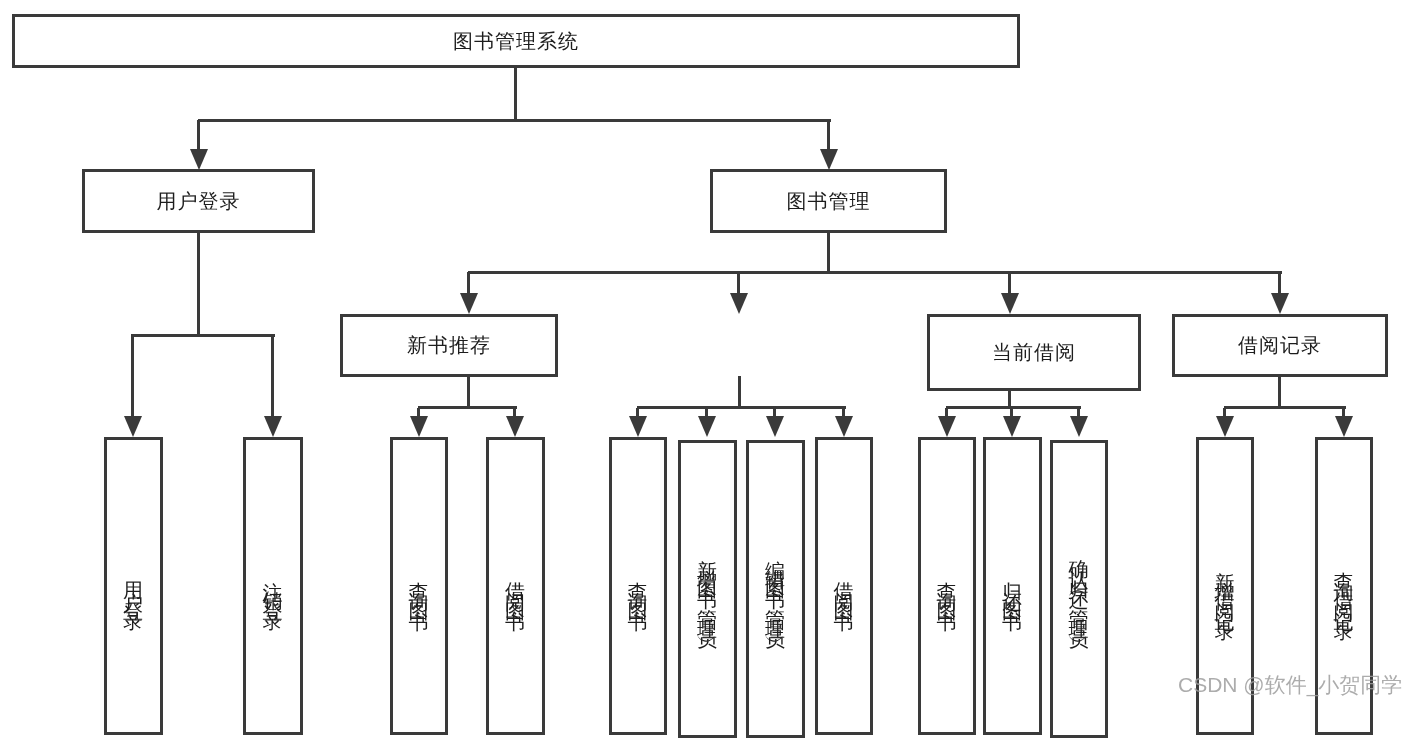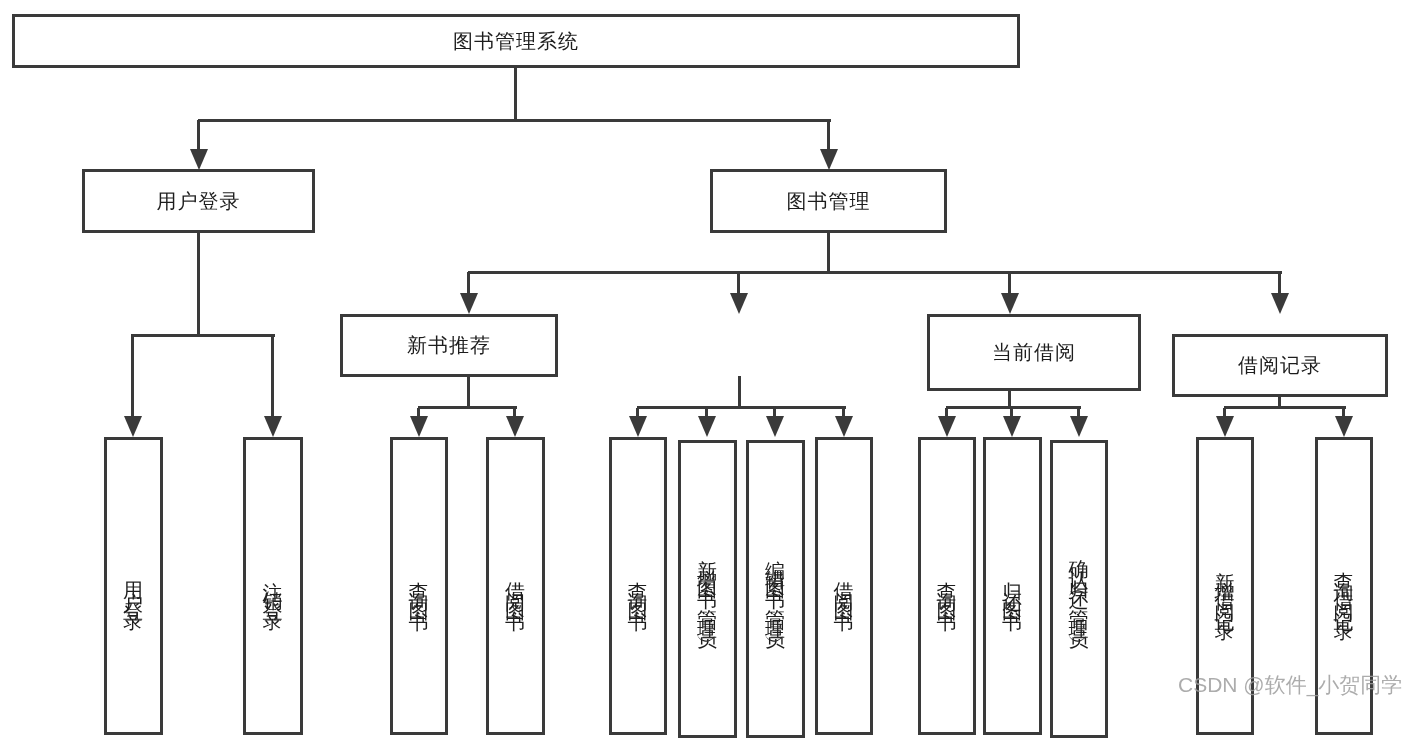--- a/index.html
+++ b/index.html
@@ -131,21 +131,21 @@
       <div class="shaft"></div>
       <div class="head"></div>
     </div>
 
   <div class="box" style="left:340px;top:314px;width:218px;height:63px;">
     <span class="hlabel">新书推荐</span>
   </div>
   <div class="box" style="left:903px;top:314px;width:214px;height:77px;margin-left:24px;">
     <span class="hlabel">当前借阅</span>
   </div>
-  <div class="box" style="left:1172px;top:314px;width:216px;height:63px;margin-top:20px;">
+  <div class="box" style="left:1172px;top:314px;width:216px;height:63px;">
     <span class="hlabel">借阅记录</span>
   </div>
 
   <div class="vline" style="left:467px;top:376px;height:33px;"></div>
   <div class="hline" style="left:418px;top:406px;width:99px;"></div>
   <div class="arrow" style="left:410px;top:408px;height:29px;">
       <div class="shaft"></div>
       <div class="head"></div>
     </div>
   <div class="arrow" style="left:506px;top:408px;height:29px;">

